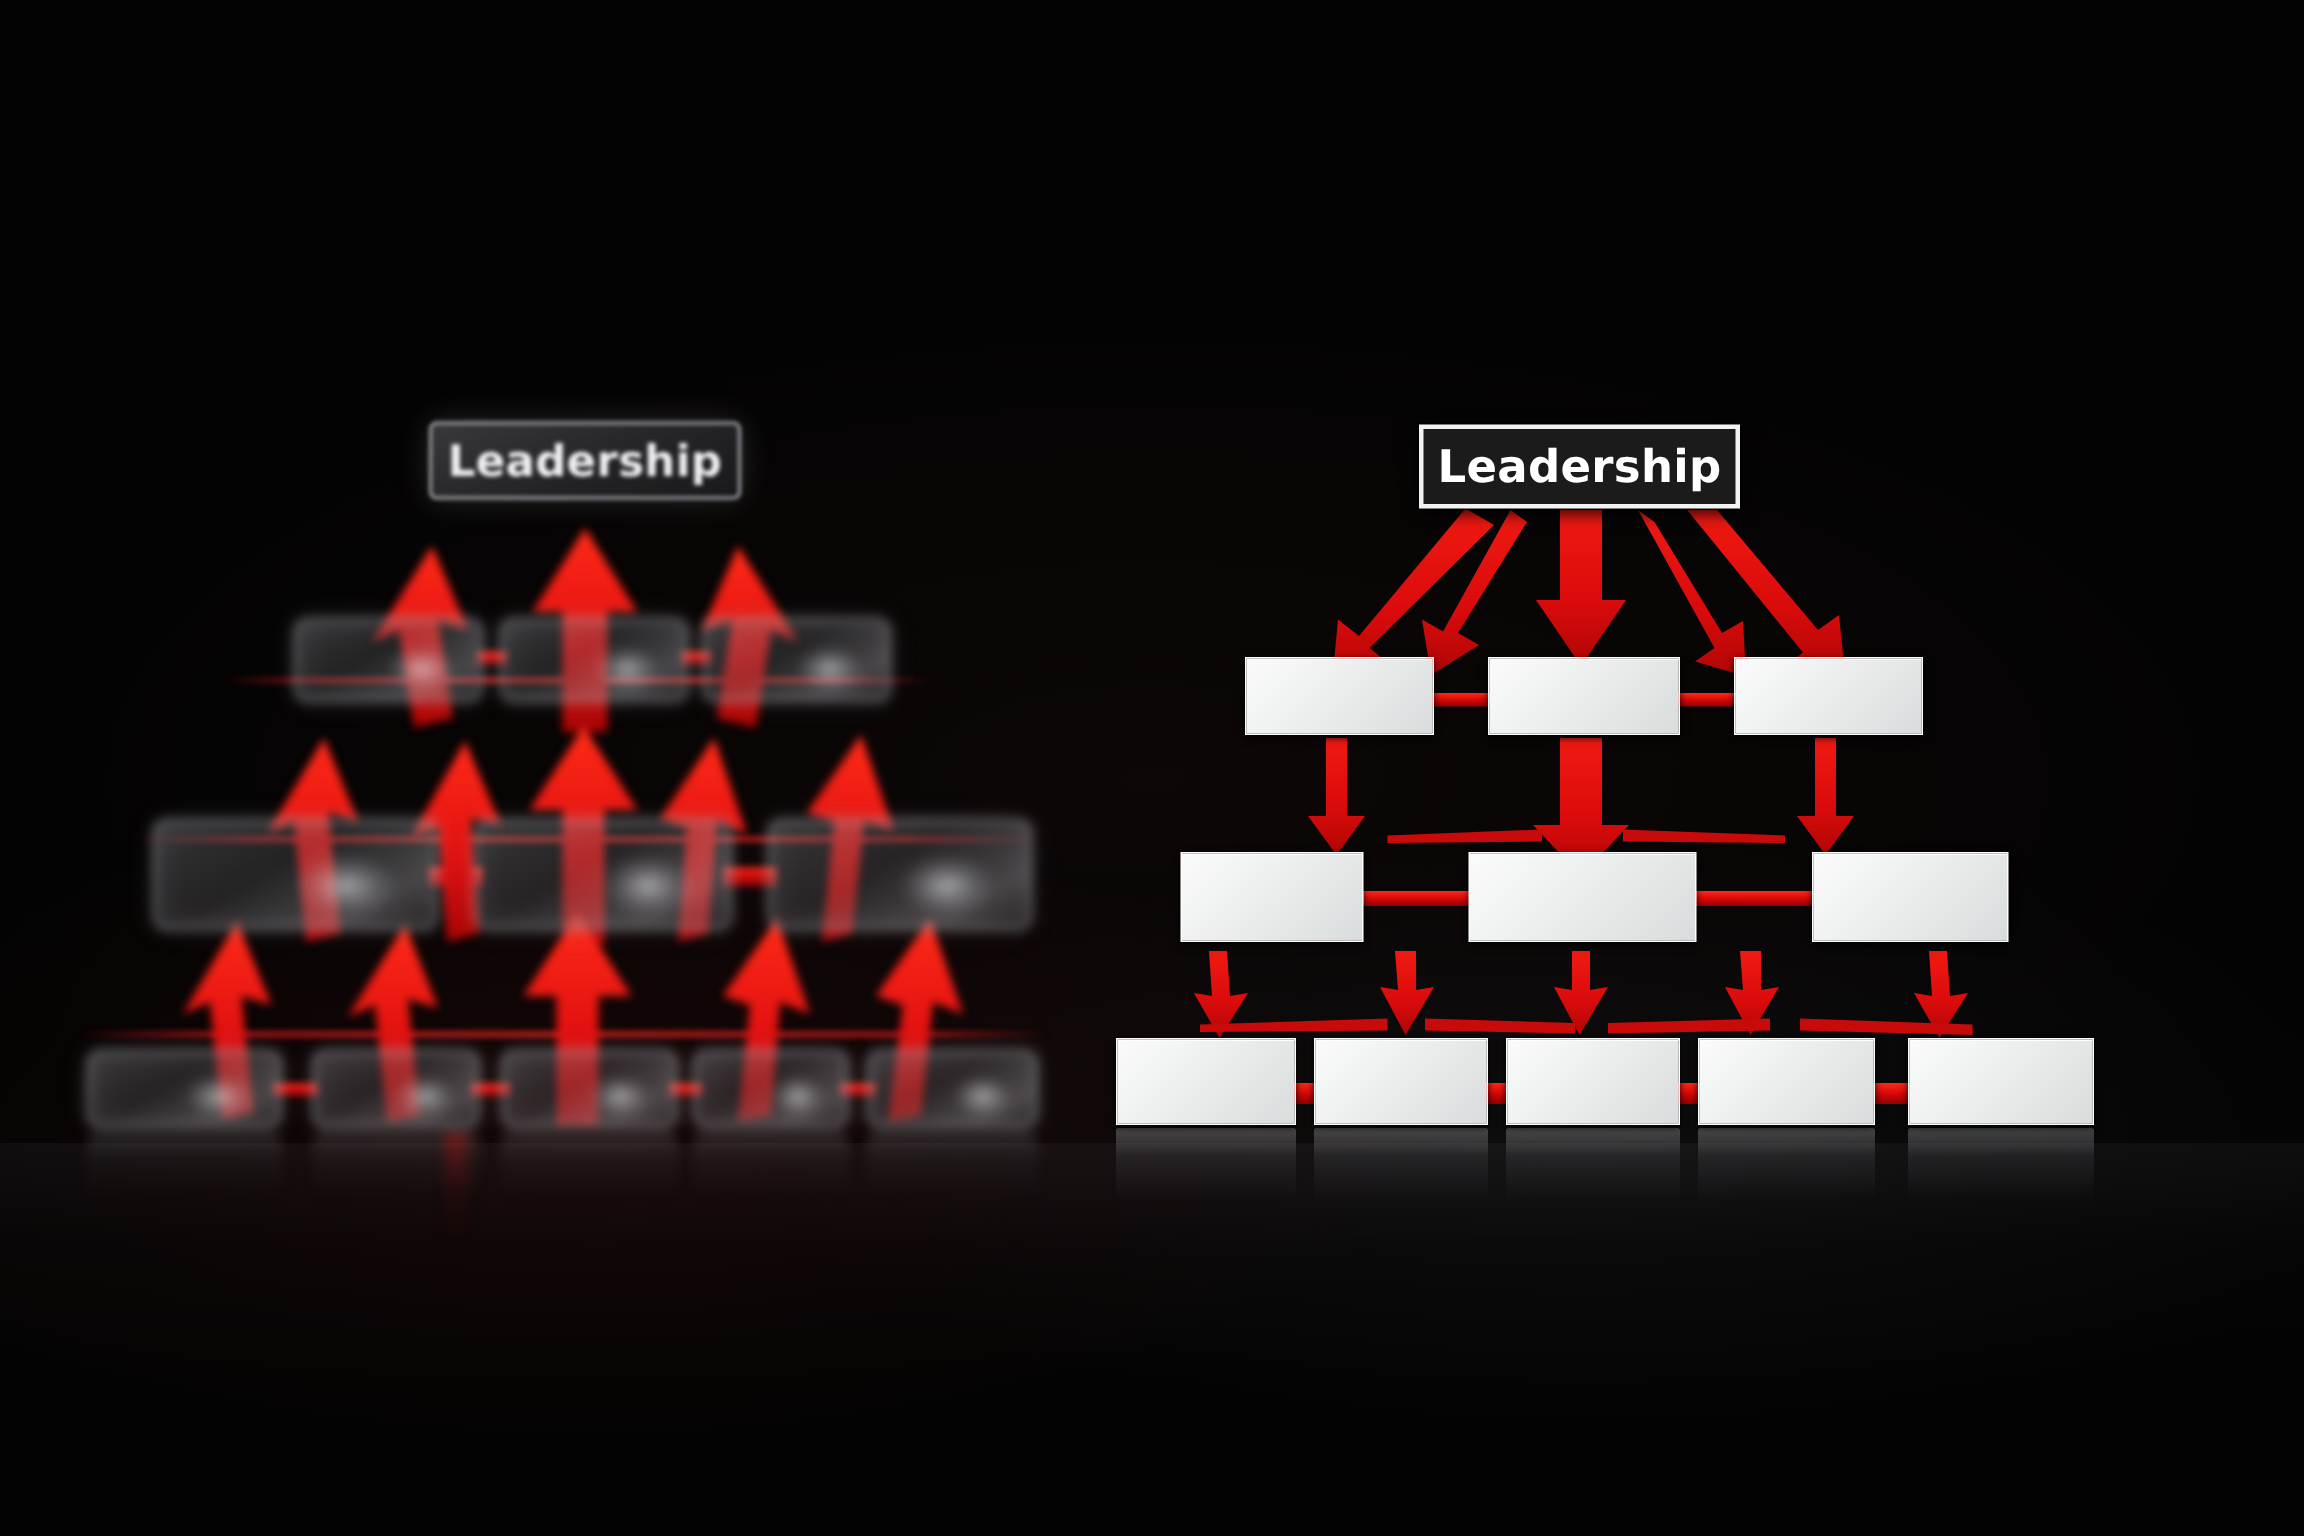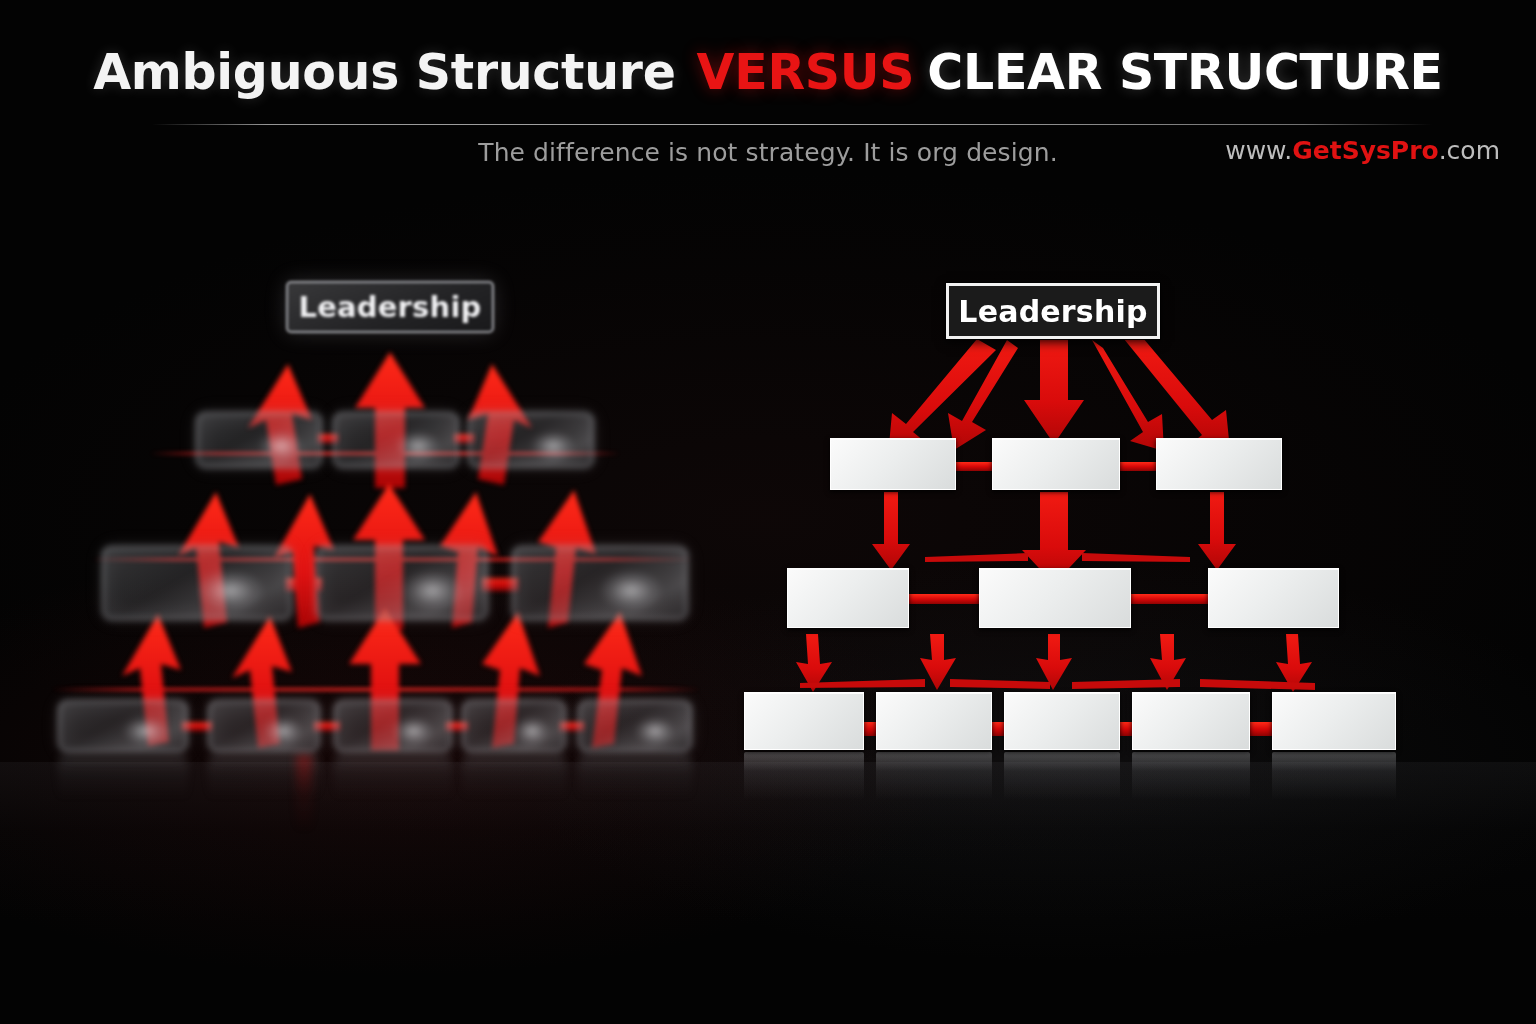--- a/index.html
+++ b/index.html
@@ -228,30 +228,20 @@
     filter: blur(4px);
   }
 </style>
 </head>
 <body>
 
 <div id="stage">
 
   <div id="floor"></div>
 
-  <div id="header">
-    <div id="title">
-      <span class="seg-amb">Ambiguous Structure</span><span class="seg-versus">VERSUS</span><span class="seg-clear">CLEAR STRUCTURE</span>
-    </div>
-    <div id="divider"></div>
-    <div id="subtitle">The difference is not strategy. It is org design.</div>
-    <div id="brand">
-      <span class="dim">www.</span><span class="hot">GetSysPro</span><span class="dim">.com</span>
-    </div>
-  </div>
 
   <div>
 
     <div class="rail" style="left:150px; top:452px; width:470px;"></div>
     <div class="rail" style="left:92px;  top:558px; width:600px;"></div>
     <div class="rail" style="left:52px;  top:688px; width:648px;"></div>
 
     <svg class="arrows blurred" viewBox="0 0 1536 1024">
       <defs>
         <linearGradient id="redUp" x1="0" y1="1" x2="0" y2="0">

